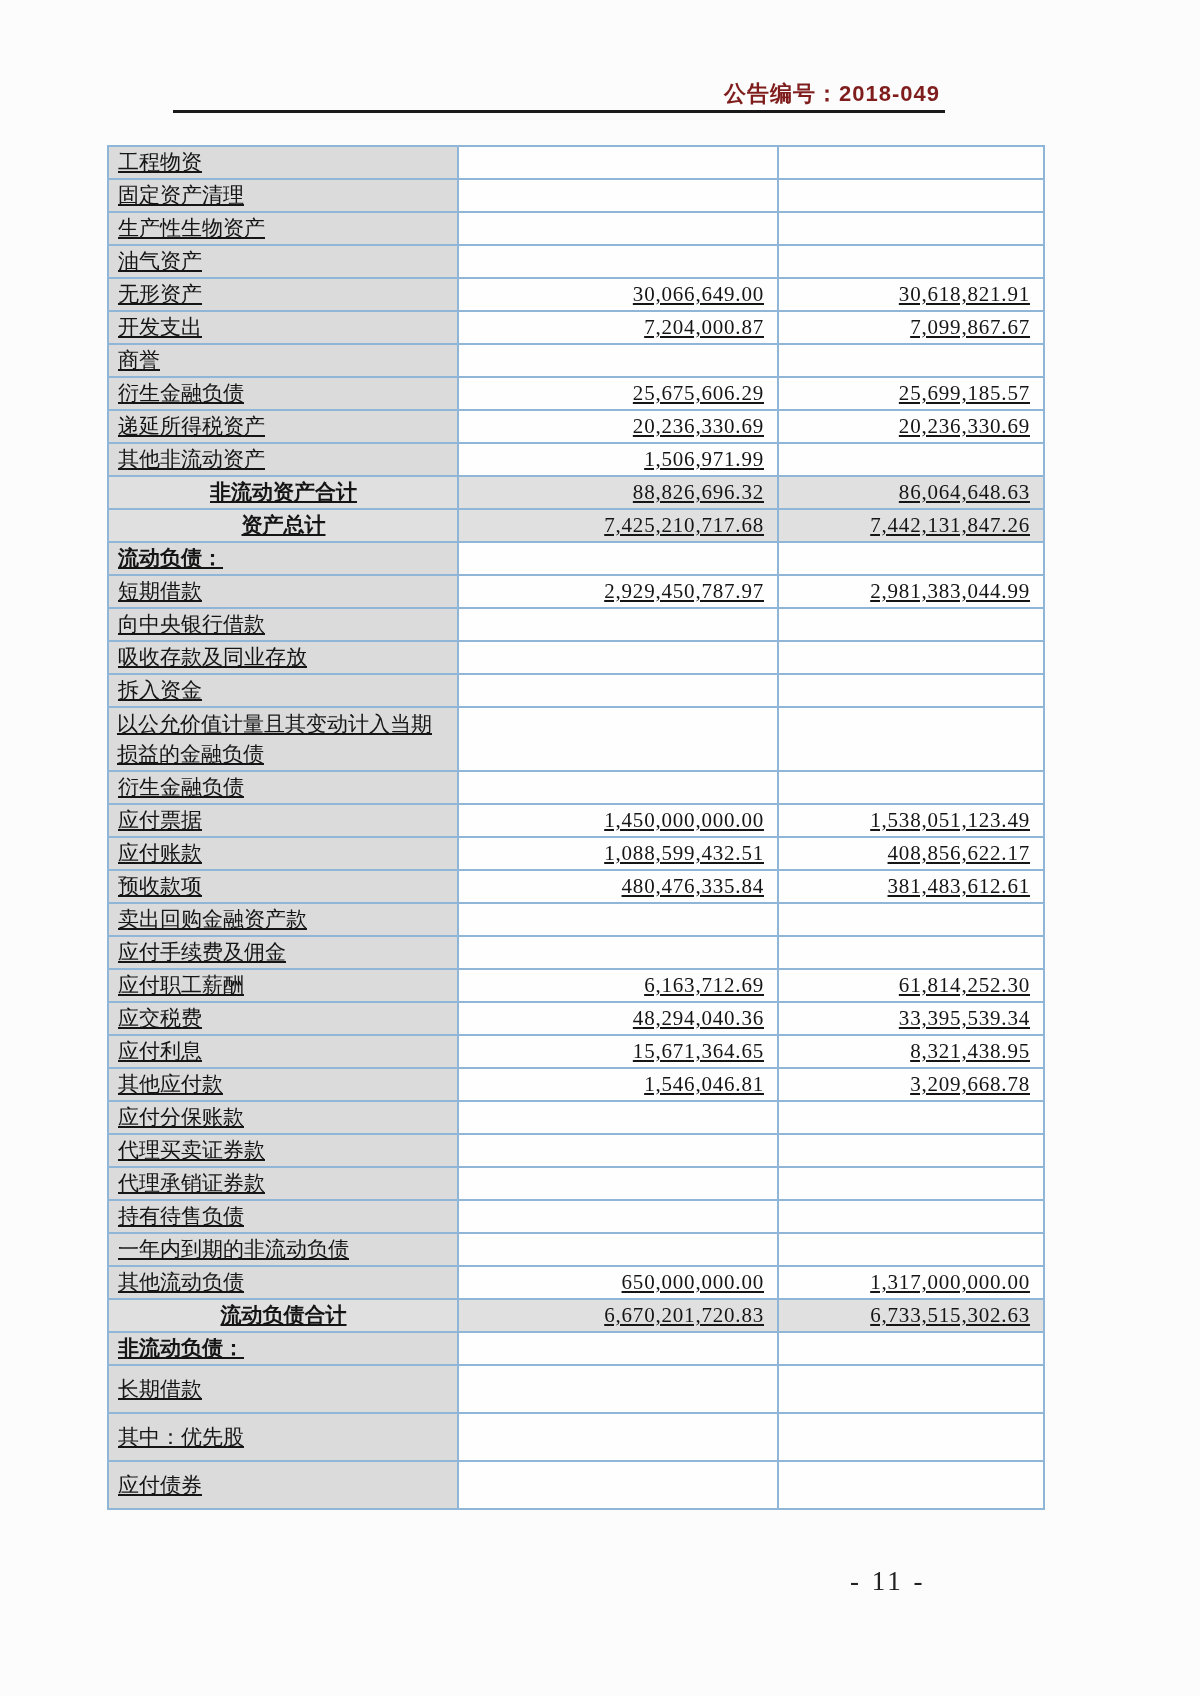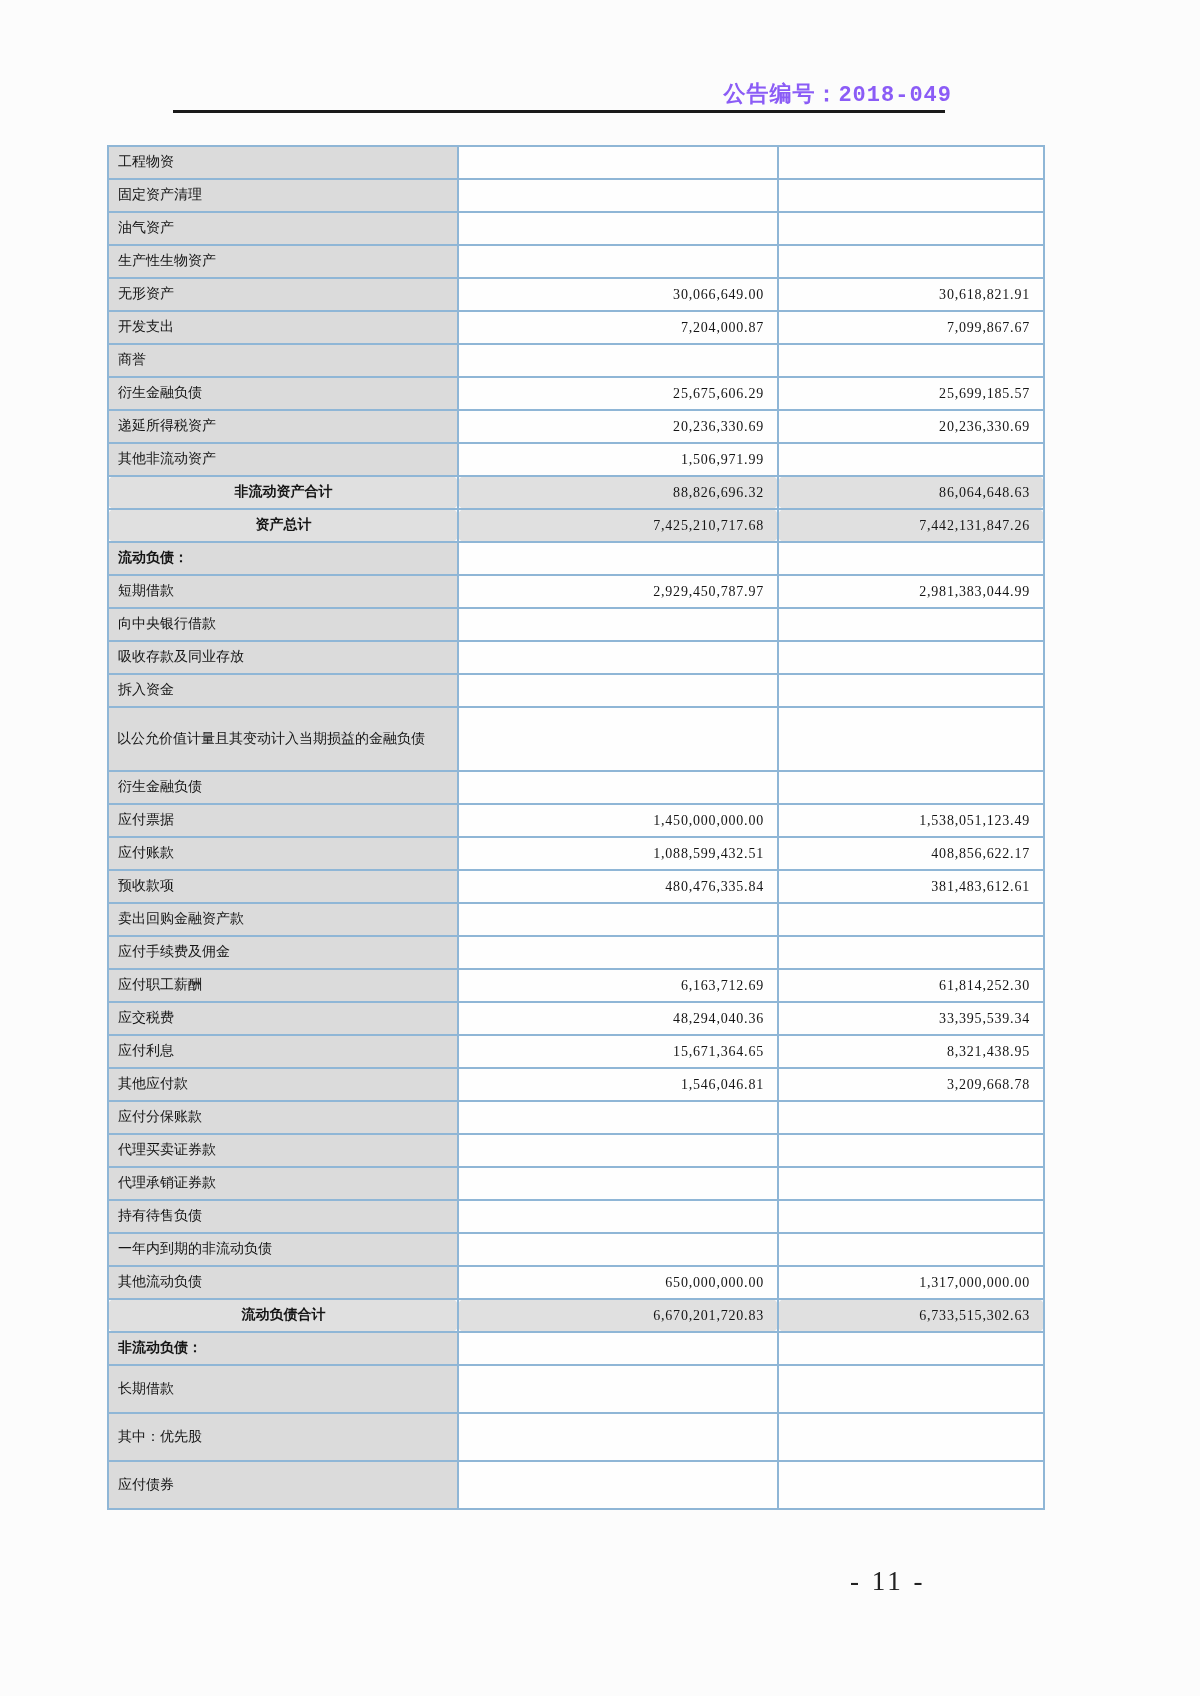--- a/index.html
+++ b/index.html
@@ -10,41 +10,42 @@
     color: #151515;
   }
   .page {
     position: absolute; left: 0; top: 0;
     width: 1200px; height: 1696px;
     background: #fcfcfc;
     overflow: hidden;
   }
   .announcement {
     position: absolute;
-    top: 79px; right: 248px;
-    font-family: Liberation Mono, monospace;
+    top: 79px; right: 260px;
+    font-family: Liberation Sans, sans-serif;
     font-weight: bold;
     font-size: 22px;
     letter-spacing: 1px;
-    color: #8b5cf6;
+    color: #7f1d1d;
     white-space: nowrap;
   }
   .header-rule {
     position: absolute;
     left: 173px; top: 110px;
     width: 772px; height: 3px;
     background: #1a1a1a;
   }
   table.bs-table {
     position: absolute;
     left: 107px; top: 145px;
     width: 936px;
     border-collapse: collapse;
     table-layout: fixed;
-    font-size: 14px;
+    font-size: 21px;
+    text-decoration: underline;
   }
   .bs-table td {
     border: 2px solid #8fb6d6;
     height: 31px;
     vertical-align: middle;
     overflow: hidden;
     white-space: normal;
   }
   .cell-label {
     background: #dbdbdb;
@@ -58,21 +59,20 @@
     padding: 0 13px 0 4px;
     letter-spacing: 0.8px;
     font-variant-numeric: tabular-nums;
   }
   tr.row-total .cell-label {
     font-weight: bold;
     text-align: center;
   }
   tr.row-total td {
     background: #e0e0e0;
-    border-radius: 7px;
   }
   tr.row-section .cell-label {
     font-weight: bold;
     margin-top: 20px;
   }
   tr.row-wrap td { height: 62px; padding-left: 8px; }
   tr.row-tall td { height: 46px; }
   .page-number {
     position: absolute;
     left: 850px; top: 1566px;
@@ -102,26 +102,26 @@
           <td class="cell-label">工程物资</td>
           <td class="cell-val"></td>
           <td class="cell-val"></td>
         </tr>
         <tr class="row-item">
           <td class="cell-label">固定资产清理</td>
           <td class="cell-val"></td>
           <td class="cell-val"></td>
         </tr>
         <tr class="row-item">
+          <td class="cell-label">生产性生物资产</td>
+          <td class="cell-val"></td>
+          <td class="cell-val"></td>
+        </tr>
+        <tr class="row-item">
           <td class="cell-label">油气资产</td>
-          <td class="cell-val"></td>
-          <td class="cell-val"></td>
-        </tr>
-        <tr class="row-item">
-          <td class="cell-label">生产性生物资产</td>
           <td class="cell-val"></td>
           <td class="cell-val"></td>
         </tr>
         <tr class="row-item">
           <td class="cell-label">无形资产</td>
           <td class="cell-val">30,066,649.00</td>
           <td class="cell-val">30,618,821.91</td>
         </tr>
         <tr class="row-item">
           <td class="cell-label">开发支出</td>

